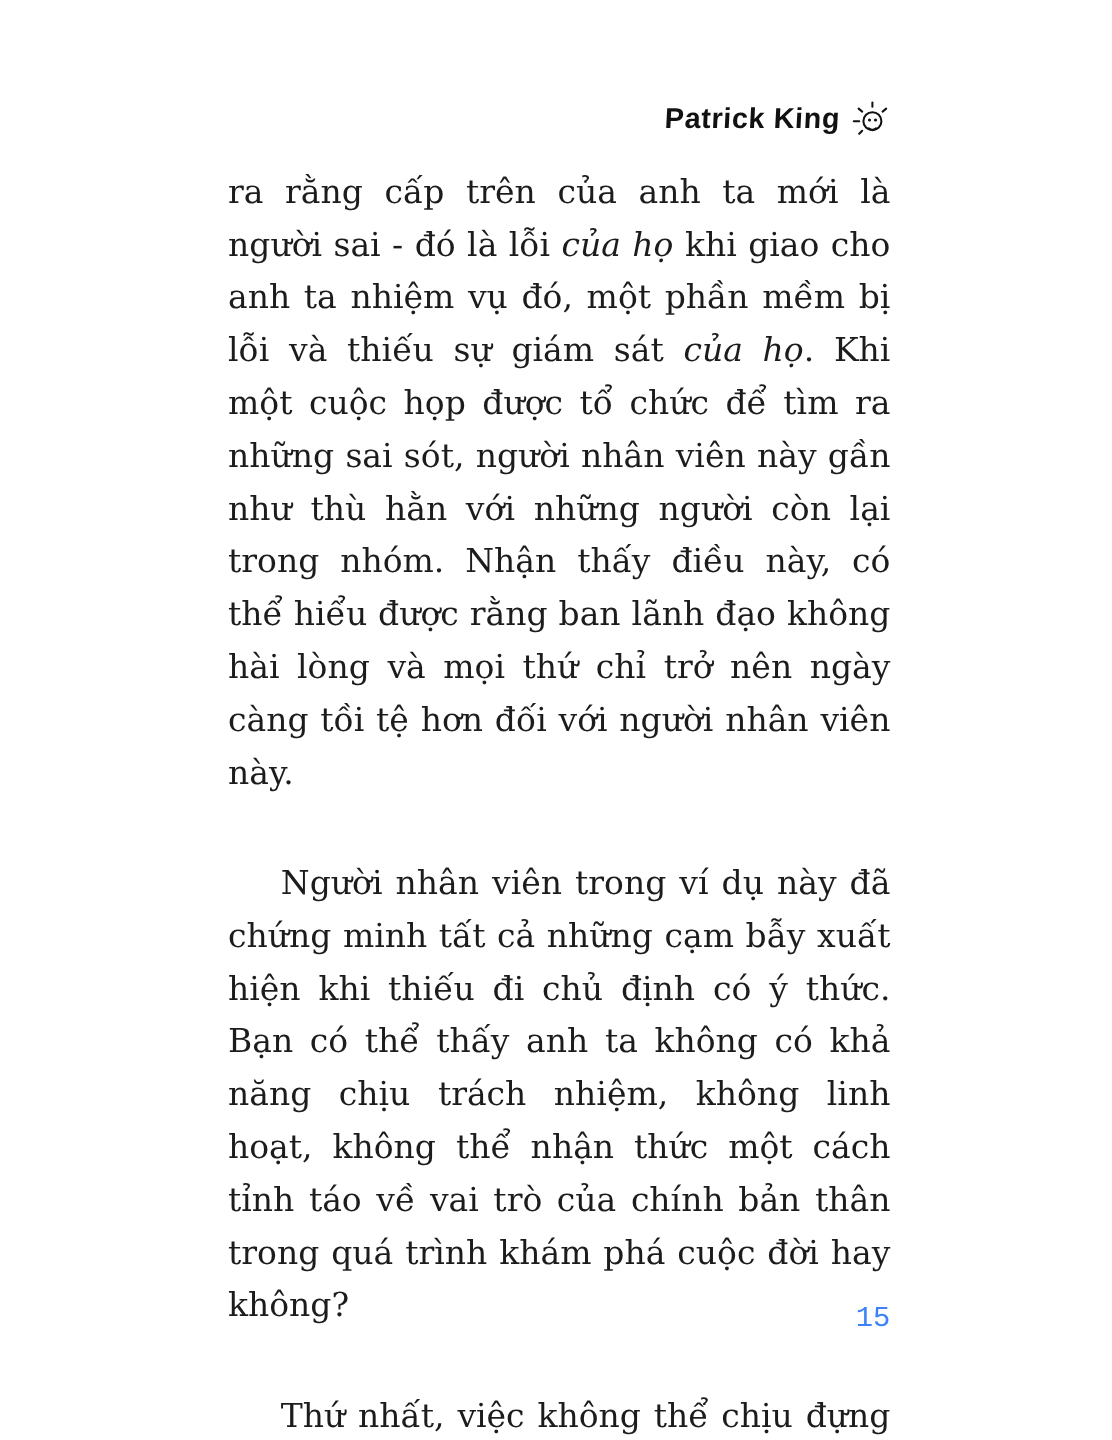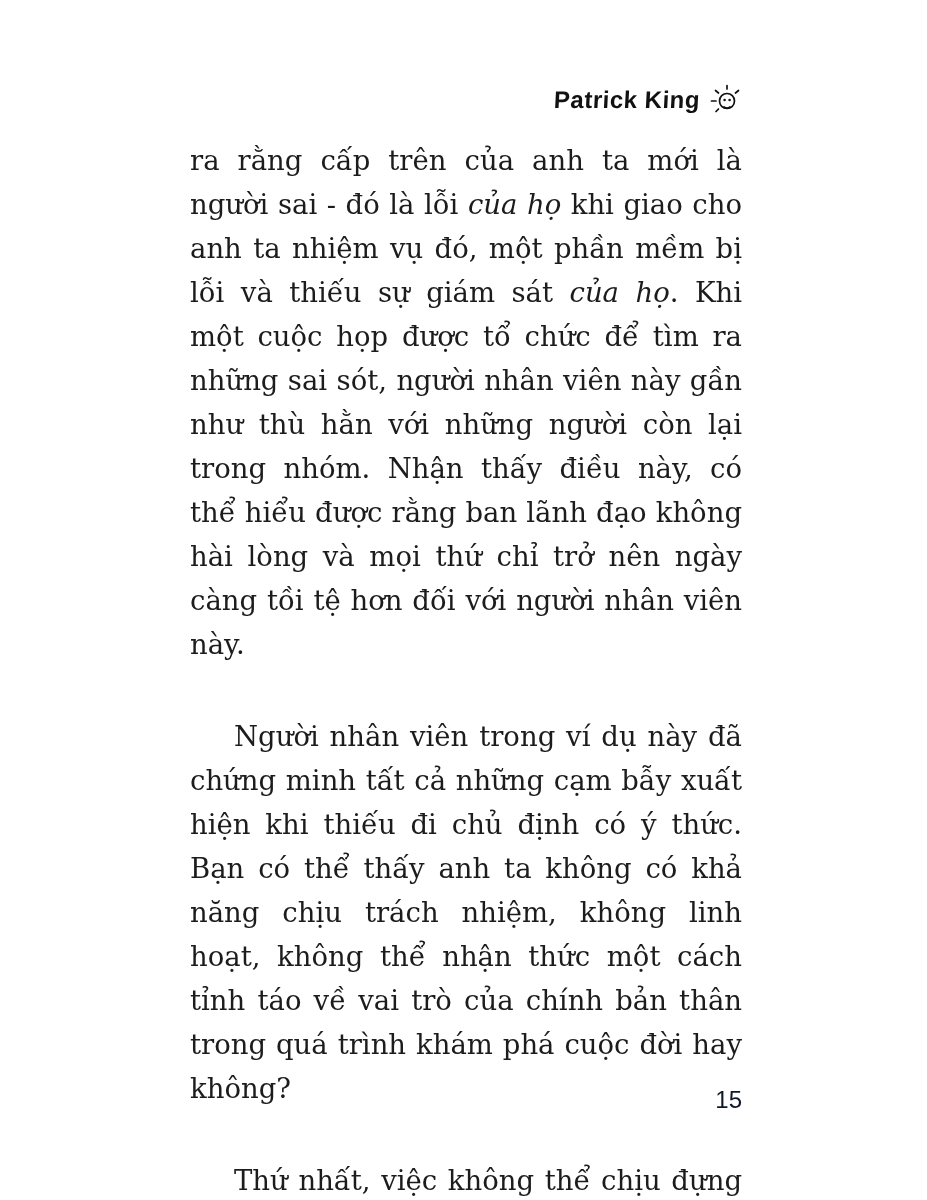--- a/index.html
+++ b/index.html
@@ -63,22 +63,22 @@
   }
   p.para em {
   }
   .page-number {
     position: absolute;
     top: 1086px;
     left: 190px;
     width: 552px;
     text-align: right;
     font-size: 24px;
-    color: #0f172a;
-    font-family: Liberation Sans, sans-serif;
+    color: #3b82f6;
+    font-family: Liberation Mono, monospace;
   }
 </style>
 </head>
 <body>
 
 <div class="page">
 
   <div class="running-header">
     <span class="author-name">Patrick King</span>
     <span class="header-icon">

